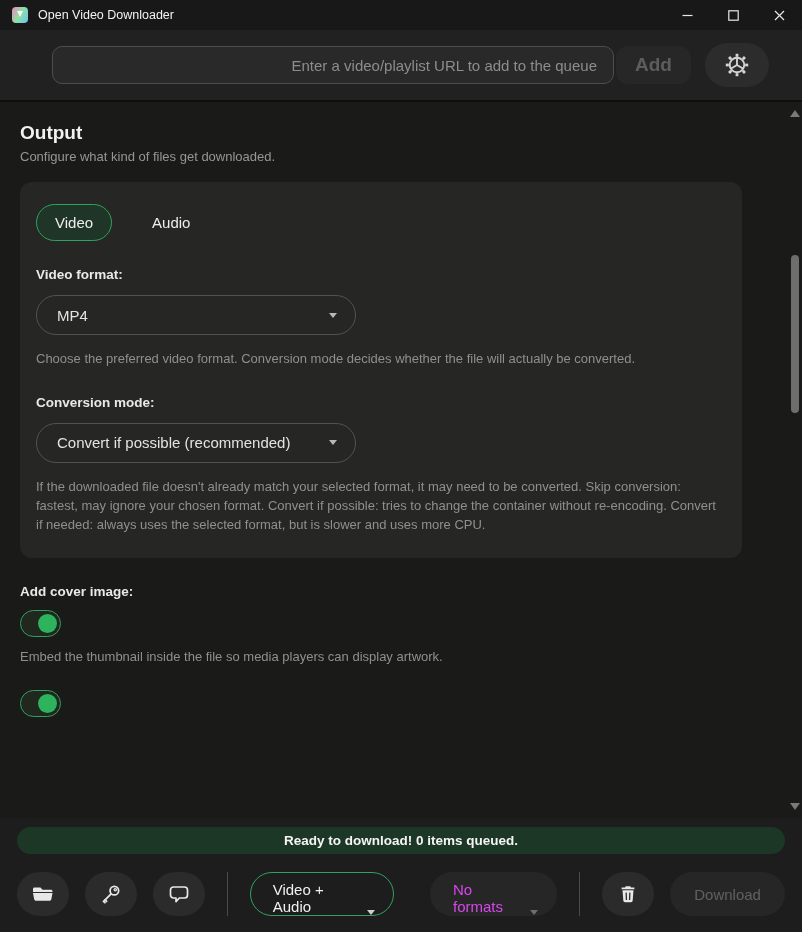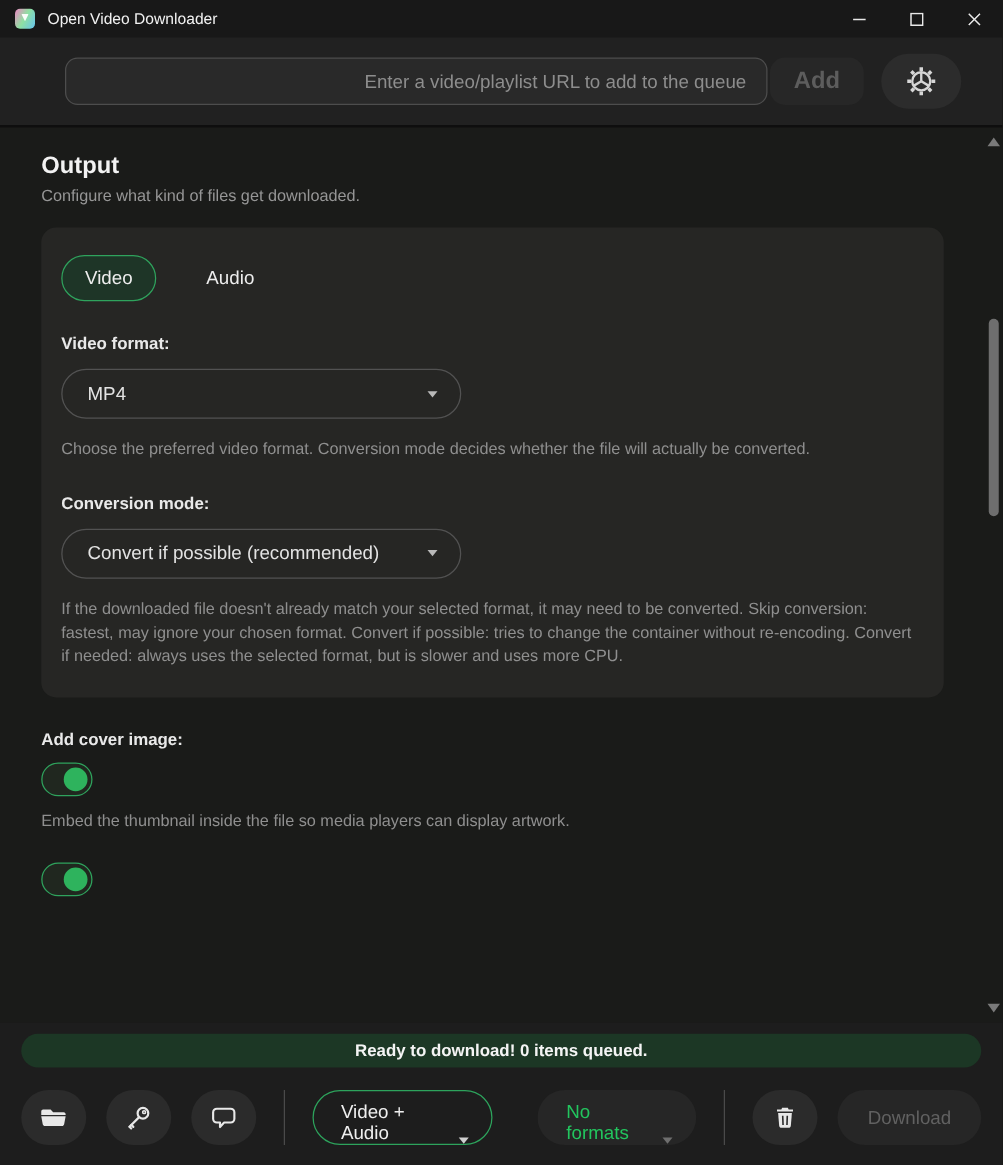--- a/index.html
+++ b/index.html
@@ -37,21 +37,21 @@
   
   .main { flex:1 1 auto; position:relative; background:#1a1b19; border-top:2px solid #0e0e0e; overflow:hidden; }
   .page-header { height:76px; background:#1f1f1f; display:flex; align-items:center; padding:0 38px 0 17px; }
   .back-btn { height:42px; padding:0 20px 0 16px; border:none; border-radius:21px; background:#2d2d2d;
     color:#f0f0f0; font-size:14px; font-weight:700; display:flex; align-items:center; gap:9px; }
   .page-title { flex:1; text-align:center; font-size:17px; font-weight:700; color:#dedede;
     margin-left:18px; }
   .save-btn { height:42px; padding:0 18px; border:none; border-radius:21px; background:#2b2b2b;
     color:#5c5c5c; font-size:14px; font-weight:700; }
 
-  .scroll-body { padding:20px 47px 0 33px; }
+  .scroll-body { padding:20px 47px 0 20px; }
   .section-heading { font-size:19px; font-weight:700; color:#f2f2f2; }
   .section-sub { font-size:13px; color:#969696; margin-top:5px; }
 
   .card { margin-top:18px; background:#262624; border-radius:12px; padding:22px 16px 24px 16px; width:722px; }
   .tabs { display:flex; align-items:center; gap:22px; }
   .tab { border:none; background:transparent; color:#ededed; font-size:15px; padding:9px 18px; border-radius:19px; }
   .tab.active { border:1px solid #2fa35d; background:#1e3527; }
   .field-label { font-size:13.5px; font-weight:700; color:#e9e9e9; margin-top:26px; }
   .select { margin-top:13px; width:320px; height:40px; border:1px solid #525252; border-radius:20px;
     background:transparent; color:#e3e3e3; font-size:15px; display:flex; align-items:center;
@@ -81,21 +81,21 @@
   .status-pill { height:27px; background:#1c3725; border-radius:13.5px; display:flex;
     align-items:center; justify-content:center; }
   .status-text { font-size:13.5px; font-weight:700; color:#f4f4f4; }
   .toolbar { display:flex; align-items:center; margin-top:18px; gap:16px; }
   .tool-btn { width:58px; height:44px; border:none; border-radius:22px; background:#2b2b2b;
     color:#e8e8e8; display:flex; align-items:center; justify-content:center; }
   .vdivider { width:1px; height:44px; background:#4a4a4a; margin:0 6px; }
   .pill-select { height:44px; border-radius:22px; display:flex; align-items:flex-end; gap:14px;
     font-size:15px; padding:0 18px 0 22px; background:transparent; border:1px solid transparent; }
   .pill-select.primary { border-color:#2da35c; color:#efefef; }
-  .pill-select.disabled { background:#262626; color:#22c55e; }
+  .pill-select.disabled { background:#262626; color:#d946ef; }
   .pill-select.disabled .caret { border-top-color:#6e6e6e; }
   .pill-select.primary .caret { border-top-color:#cfcfcf; }
   .download-btn { height:44px; padding:0 24px; margin-left:0; border:none; border-radius:22px;
     background:#262626; color:#616161; font-size:15px; }
   .spacer8 { width:4px; }
 </style>
 </head>
 <body>
 
 <div class="titlebar">

